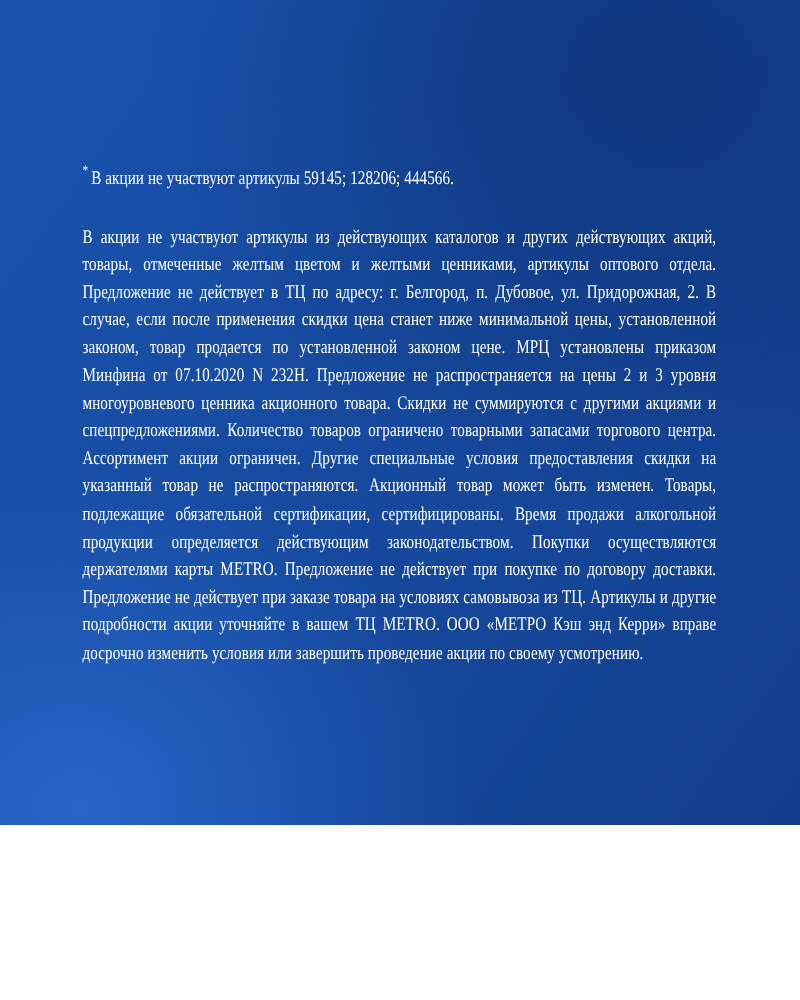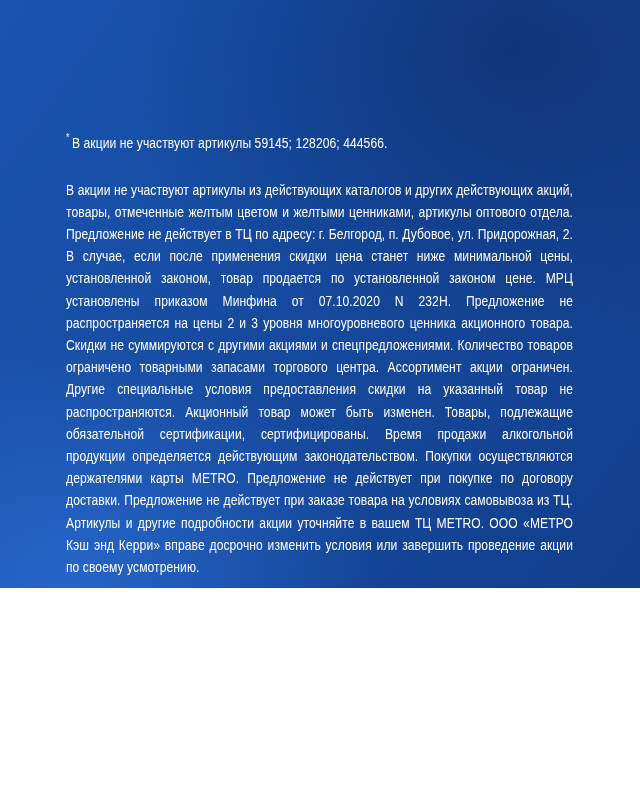--- a/index.html
+++ b/index.html
@@ -7,23 +7,23 @@
     padding: 0;
   }
   body {
     width: 640px;
     height: 800px;
     overflow: hidden;
   }
   .page {
     position: relative;
     width: 640px;
-    height: 588px;
+    height: 660px;
     overflow: hidden;
-    font-family: Liberation Sans, sans-serif;
+    font-family: Liberation Serif, serif;
     color: #ffffff;
     
     background:
       radial-gradient(ellipse 70% 60% at 10% 98%, rgba(41, 106, 207, 0.85), rgba(41, 106, 207, 0) 70%),
       radial-gradient(ellipse 85% 75% at 80% 8%, rgba(9, 38, 95, 0.55), rgba(9, 38, 95, 0) 72%),
       linear-gradient(125deg, #1a54b0 0%, #164a9f 48%, #123e8c 100%);
   }
   .footnote {
     position: absolute;
     left: 66px;

